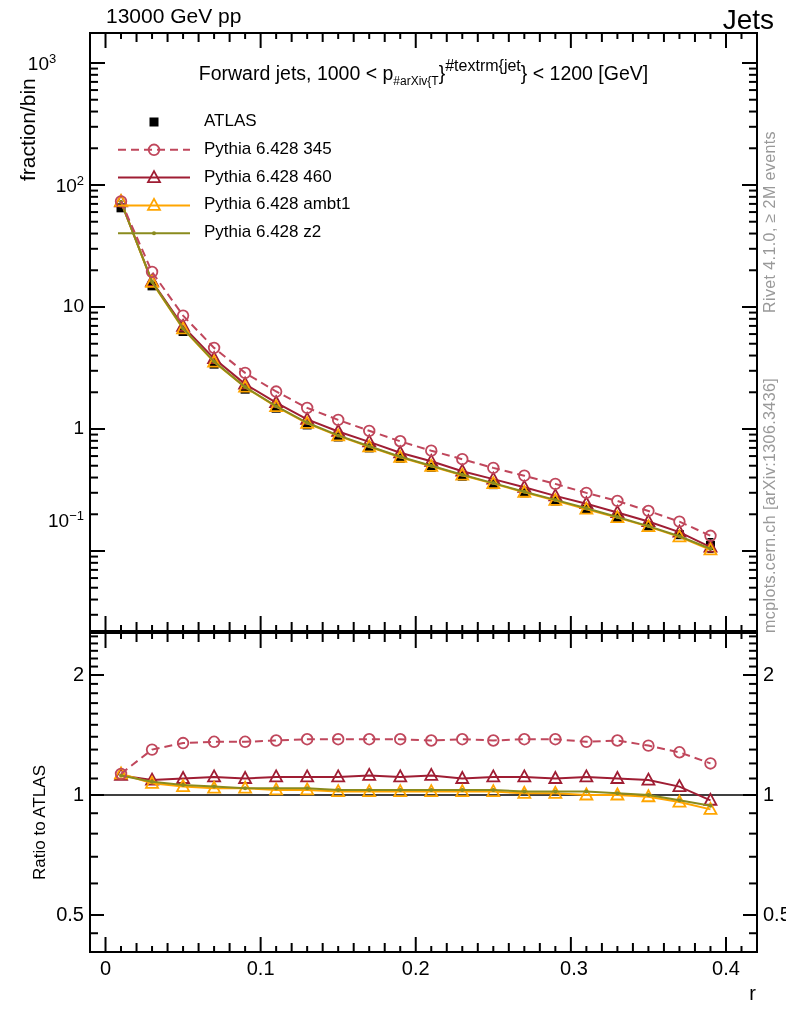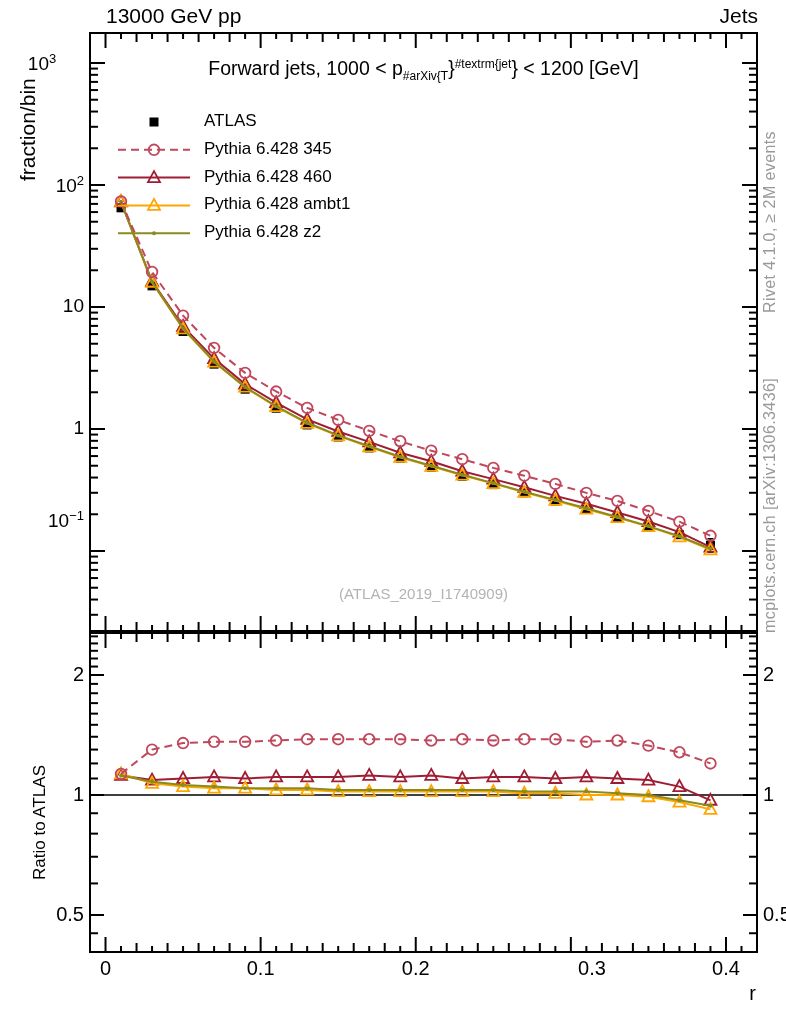--- a/index.html
+++ b/index.html
@@ -1,24 +1,24 @@
 <!DOCTYPE html>
 <html><head>
 <meta charset="utf-8">
 <style>
   html,body{margin:0;padding:0;background:#fff;}
   .wrap{position:relative;width:786px;height:1024px;background:#fff;overflow:hidden;
         font-family:"Liberation Sans",sans-serif;color:#000;}
   svg#plot{position:absolute;left:0;top:0;z-index:1;}
   .txt{position:absolute;z-index:2;white-space:nowrap;}
   .hdr-left{left:106px;top:4px;font-size:21px;}
-  .hdr-right{right:28px;top:4px;font-size:21px;}
+  .hdr-right{right:12px;top:4px;font-size:28px;}
   .title{left:92px;top:57px;width:663px;text-align:center;font-size:19.5px;}
   .title sub{font-size:12px;vertical-align:-0.45em;}
-  .title sup{font-size:12px;vertical-align:0.55em;}
+  .title sup{font-size:16px;vertical-align:0.55em;}
   .ylab-main{left:16px;top:181px;font-size:21px;transform:rotate(-90deg);transform-origin:0 0;}
   .ylab-ratio{left:30px;top:880px;font-size:17px;transform:rotate(-90deg);transform-origin:0 0;}
   .xlab{left:720px;top:982px;width:36px;text-align:right;font-size:20px;}
   .watermark{left:92px;top:585px;width:663px;text-align:center;font-size:15px;color:#b3b3b3;}
   .side{color:#999;font-size:16px;transform:rotate(-90deg);transform-origin:0 0;letter-spacing:0.4px;}
   .side-top{left:761px;top:313px;}
   .side-bot{left:761px;top:633px;}
   #labels .ytick-main{position:absolute;left:0;width:84px;text-align:right;font-size:19px;z-index:2;}
   #labels .ytick-main sup{font-size:13px;}
   #labels .rtick-l{position:absolute;left:0;width:84px;text-align:right;font-size:20px;z-index:2;}
@@ -546,21 +546,20 @@
     </svg>
 
   <div class="txt hdr-left">13000 GeV pp</div>
   <div class="txt hdr-right">Jets</div>
 
   <div class="txt title"><span>Forward jets, 1000 &lt; p</span><sub>#arXiv{T</sub><span>}</span><sup>#textrm{jet</sup><span>} &lt; 1200 [GeV]</span></div>
 
   <div class="txt ylab-main">fraction/bin</div>
   <div class="txt ylab-ratio">Ratio to ATLAS</div>
   <div class="txt xlab">r</div>
-  <div class="txt watermark">(ATLAS_2019_I1740909)</div>
   <div class="txt side side-top">Rivet 4.1.0, ≥ 2M events</div>
   <div class="txt side side-bot">mcplots.cern.ch [arXiv:1306.3436]</div>
 
   <div id="labels">
       <div class="legend-label" style="top: 111px;">ATLAS</div>
       <div class="legend-label" style="top: 138.8px;">Pythia 6.428 345</div>
       <div class="legend-label" style="top: 166.6px;">Pythia 6.428 460</div>
       <div class="legend-label" style="top: 194.4px;">Pythia 6.428 ambt1</div>
       <div class="legend-label" style="top: 222.2px;">Pythia 6.428 z2</div>
       <div class="ytick-main" style="top: 51px; text-align: center;"><span>10</span><sup>3</sup></div>
@@ -570,16 +569,16 @@
       <div class="ytick-main" style="top: 508px;"><span>10</span><sup>−1</sup></div>
       <div class="rtick-l" style="top: 663px;">2</div>
       <div class="rtick-r" style="top: 663px;">2</div>
       <div class="rtick-l" style="top: 783px;">1</div>
       <div class="rtick-r" style="top: 783px;">1</div>
       <div class="rtick-l" style="top: 903px;">0.5</div>
       <div class="rtick-r" style="top: 903px;">0.5</div>
       <div class="xtick" style="left: 73.5116px; top: 957px;">0</div>
       <div class="xtick" style="left: 228.628px; top: 957px;">0.1</div>
       <div class="xtick" style="left: 383.744px; top: 957px;">0.2</div>
-      <div class="xtick" style="left: 560px; top: 957px;">0.3</div>
+      <div class="xtick" style="left: 542px; top: 957px;">0.3</div>
       <div class="xtick" style="left: 693.977px; top: 957px;">0.4</div>
     </div>
 </div>
 
 </body></html>

